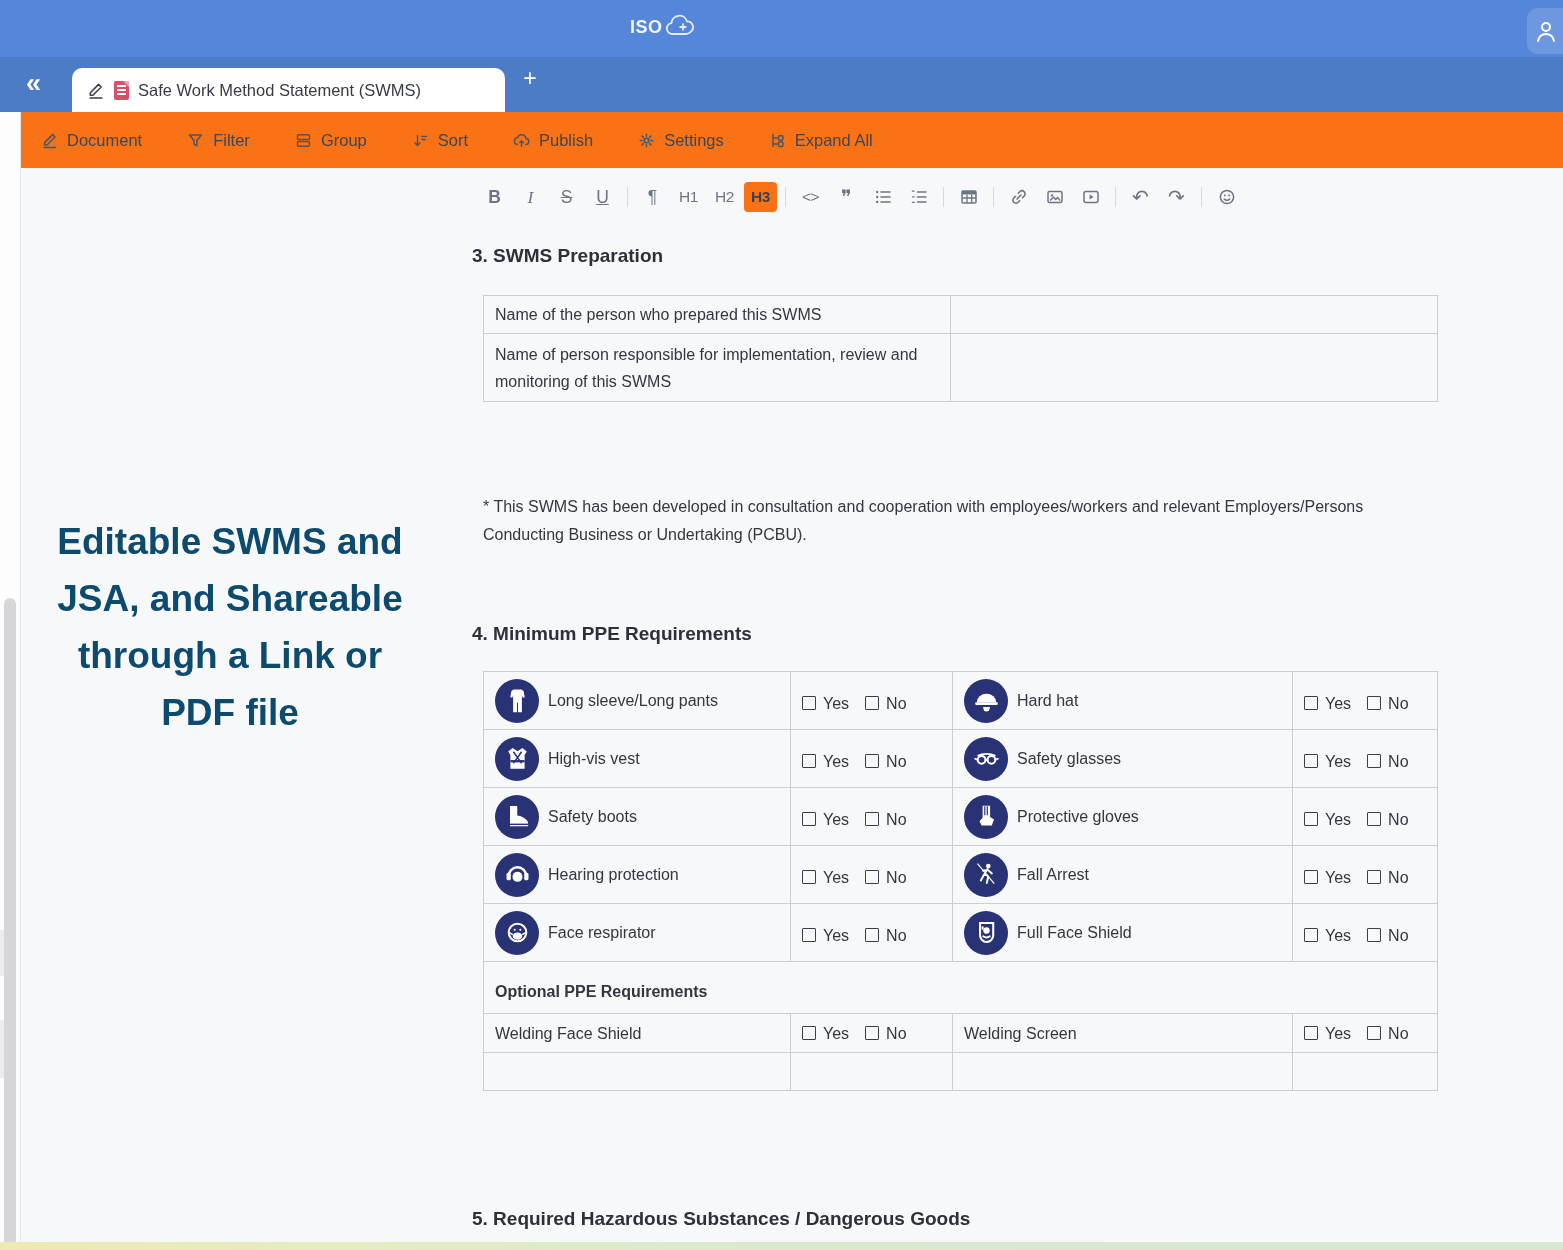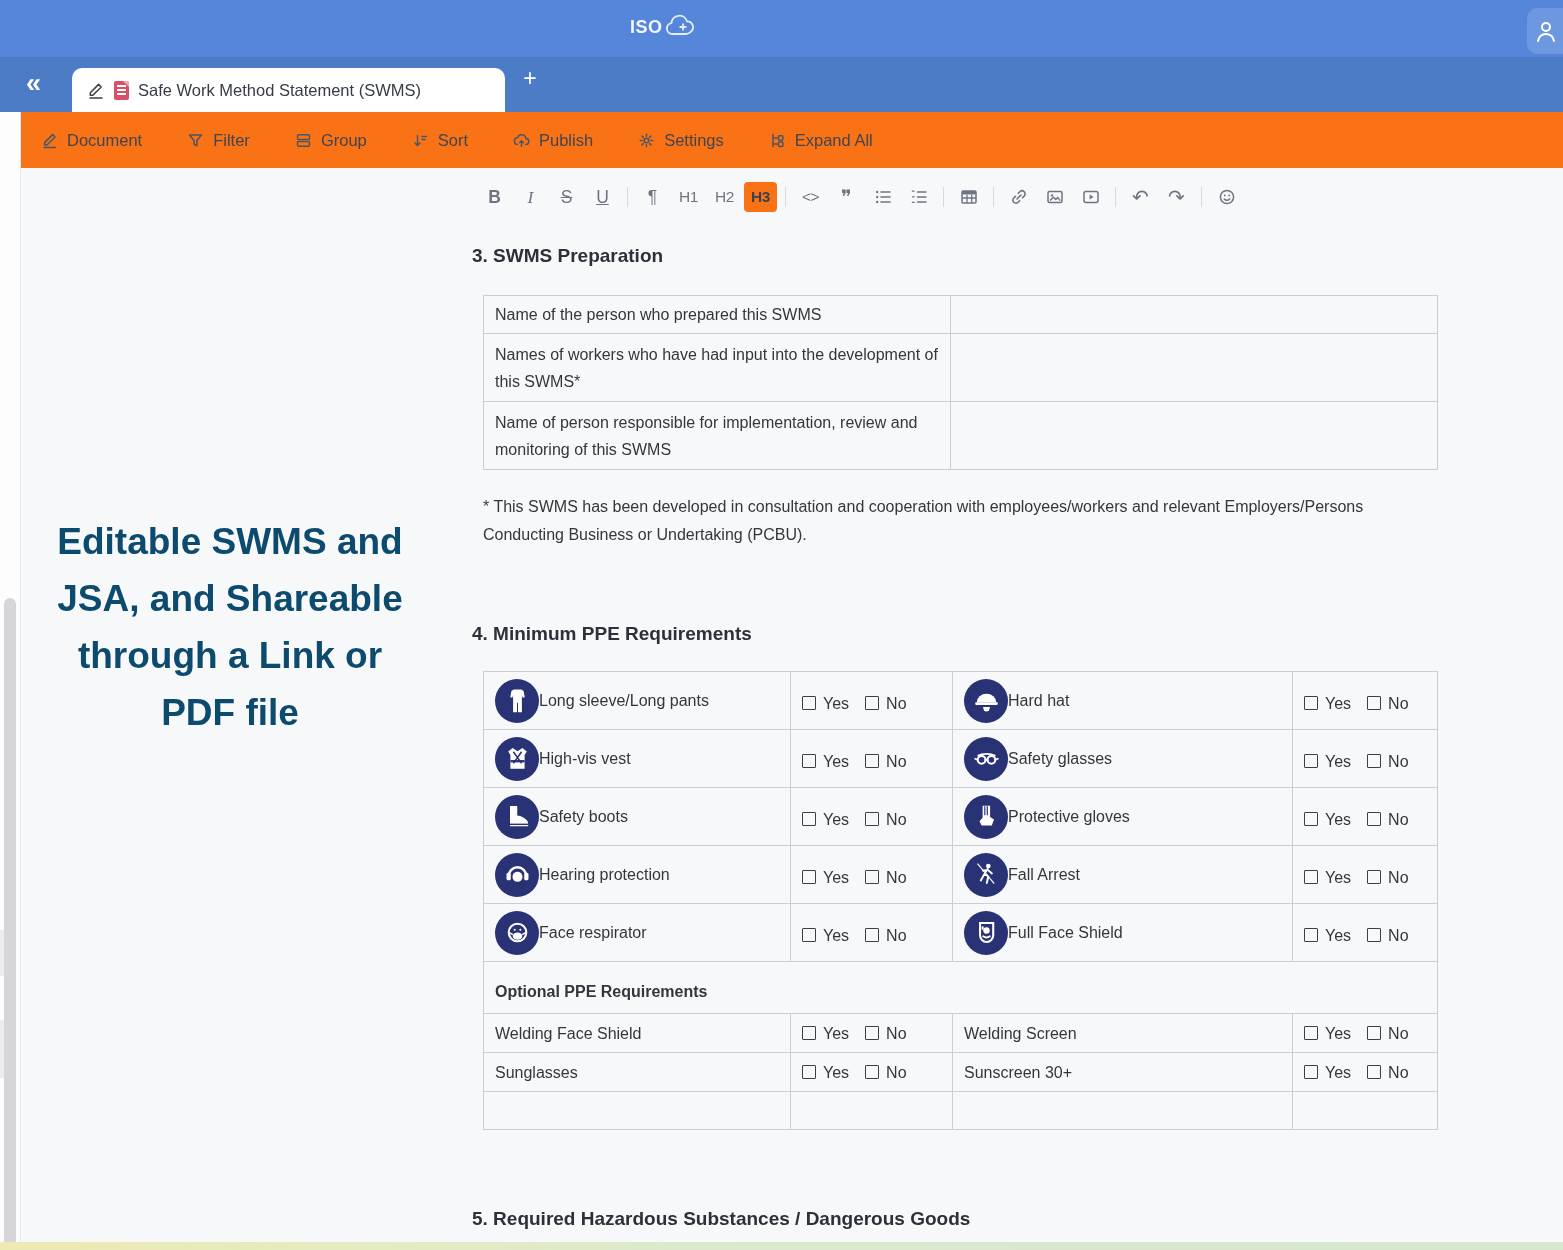--- a/index.html
+++ b/index.html
@@ -48,21 +48,21 @@
   table.sheet{border-collapse:collapse;width:954px;table-layout:fixed;background:#f7f8fa;}
   table.sheet td{border:1px solid #c9cdd5;font-size:16px;color:#33363d;padding:5px 11px;line-height:27px;vertical-align:middle;box-sizing:border-box;}
   .t1{position:absolute;left:483px;top:127px;}
   .t1 td.q{width:467px;}
   .t1 td.a{width:487px;}
   .footnote{position:absolute;left:483px;top:325px;width:945px;font-size:16px;line-height:27.5px;color:#33363d;}
 
   .t2{position:absolute;left:483px;top:503px;}
   .t2 td{padding:4px 10px;}
   .ppe-cell{vertical-align:middle;}
-  .ppe-flex{display:flex;align-items:center;}
+  .ppe-flex{display:flex;align-items:center;gap:9px;}
   .ppe-circle{width:44px;height:44px;border-radius:50%;background:#283275;display:flex;align-items:center;justify-content:center;flex:0 0 aupx;flex:0 0 auto;}
   .ppe-circle svg{width:31px;height:31px;display:block;}
   .yn{vertical-align:top;padding-top:10px !important;white-space:nowrap;}
   .cb{display:inline-block;width:12px;height:12px;border:1.6px solid #3a3f49;border-radius:1px;margin-right:7px;position:relative;top:1px;cursor:pointer;}
   .yn .lbl{margin-right:16px;}
   .opt-head td{font-size:18px;font-weight:700;color:#2d3038;padding:16px 11px 8px !important;}
   .rowline td{line-height:26px;}
 
   
   .annotation{position:absolute;left:55px;top:345px;width:350px;text-align:center;font-family:cursive,sans-serif;font-size:37px;line-height:57px;color:#0c4a6e;font-weight:600;}
@@ -229,24 +229,20 @@
 
     <div class="h-sec" style="top:77px">3. SWMS Preparation</div>
 
     <table class="sheet t1">
       <tbody>
           <tr>
         <td class="q">Name of the person who prepared this SWMS</td>
         <td class="a"></td>
       </tr>
       <tr>
-        <td class="q" style="height:68px">Names of workers who have had input into the development of this SWMS*</td>
-        <td class="a"></td>
-      </tr>
-      <tr>
         <td class="q" style="height:68px">Name of person responsible for implementation, review and monitoring of this SWMS</td>
         <td class="a"></td>
       </tr>
     </tbody>
       </table>
 
     <div class="footnote">* This SWMS has been developed in consultation and cooperation with employees/workers and relevant Employers/Persons Conducting Business or Undertaking (PCBU).</div>
 
     <div class="h-sec" style="top:455px">4. Minimum PPE Requirements</div>
 
@@ -432,30 +428,20 @@
         <td>Welding Face Shield</td>
         <td class="yn" style="padding-top:6px !important">
           <span class="cb"></span><span class="lbl">Yes</span><span class="cb"></span><span>No</span>
         </td>
         <td>Welding Screen</td>
         <td class="yn" style="padding-top:6px !important">
           <span class="cb"></span><span class="lbl">Yes</span><span class="cb"></span><span>No</span>
         </td>
       </tr>
 
-      <tr class="rowline" style="height:38px">
-        <td>Sunglasses</td>
-        <td class="yn" style="padding-top:6px !important">
-          <span class="cb"></span><span class="lbl">Yes</span><span class="cb"></span><span>No</span>
-        </td>
-        <td>Sunscreen 30+</td>
-        <td class="yn" style="padding-top:6px !important">
-          <span class="cb"></span><span class="lbl">Yes</span><span class="cb"></span><span>No</span>
-        </td>
-      </tr>
 
       <tr style="height:38px">
         <td></td>
         <td></td>
         <td></td>
         <td></td>
       </tr>
     </tbody>
       </table>
 

